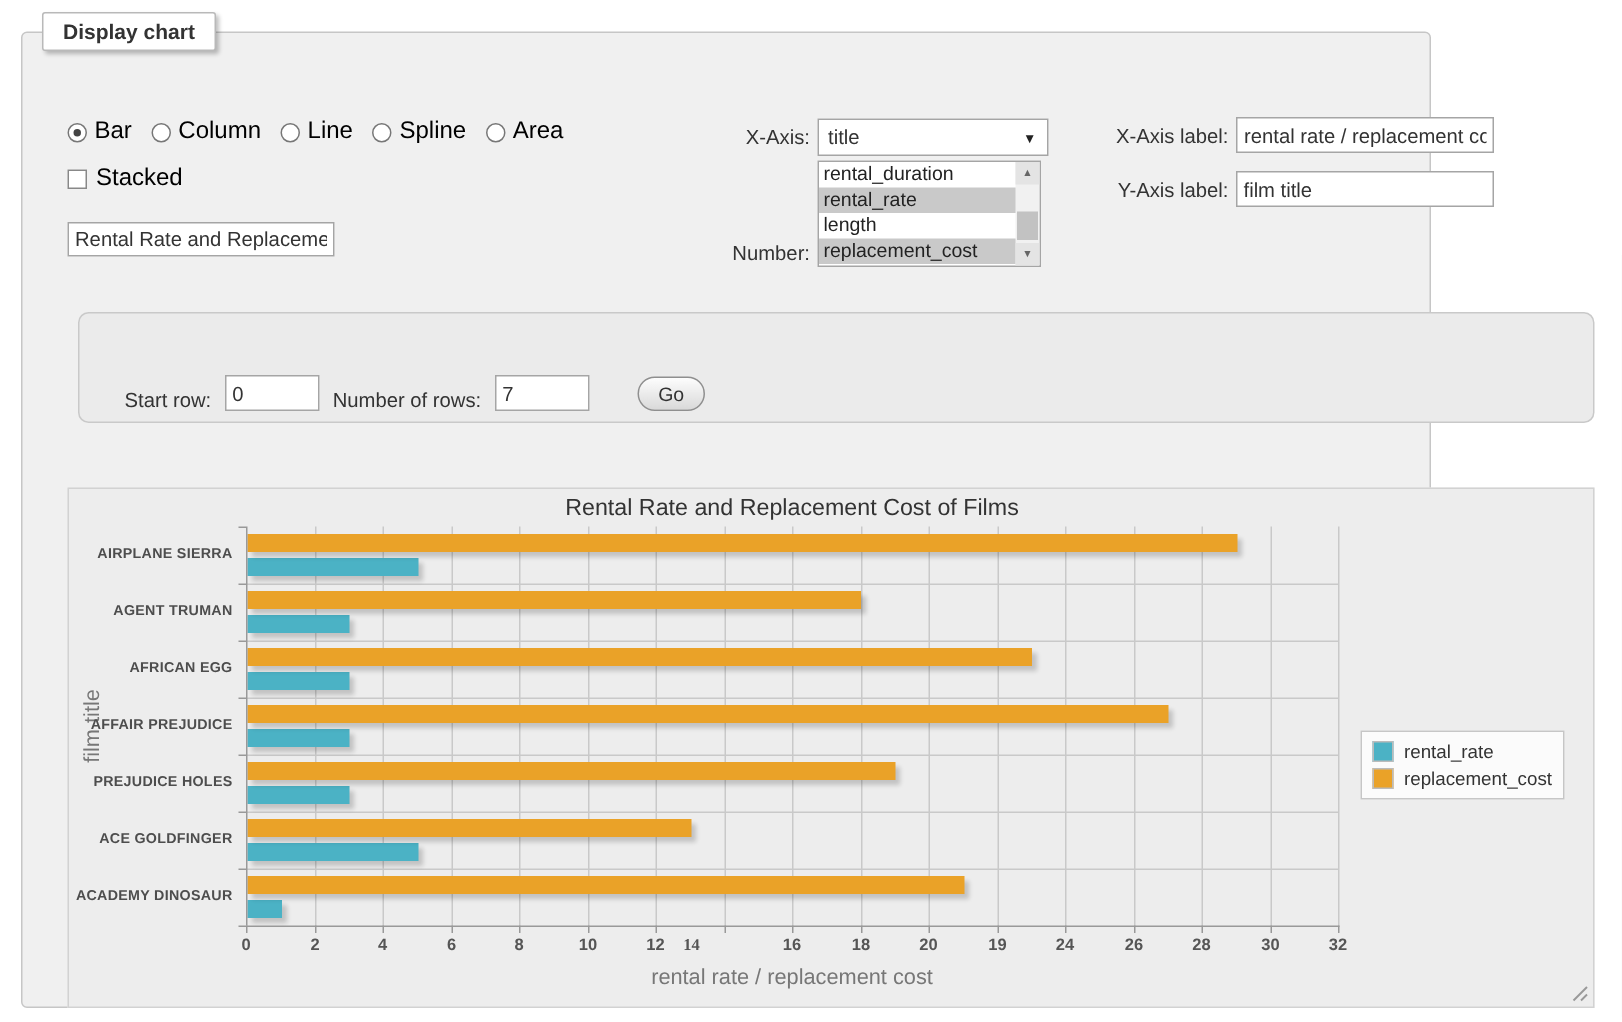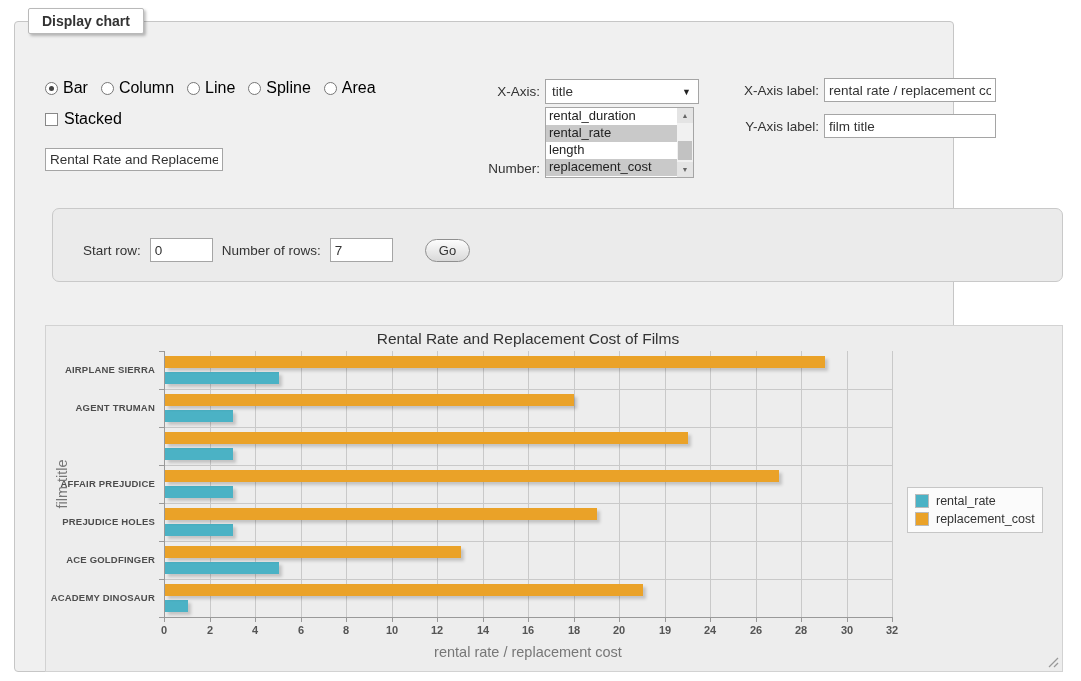--- a/index.html
+++ b/index.html
@@ -45,21 +45,21 @@
     font-size:7px; text-align:center; line-height:15px; }
   .sb-up { top:0; } .sb-down { bottom:0; }
   .sb-thumb { position:absolute; left:1px; top:33px; width:14px; height:19px; background:#c2c2c2; }
 
   .xaxis-label-input { left:809px; top:56px; width:172px; height:24px; }
   .yaxis-label-input { left:809px; top:92px; width:172px; height:24px; }
 
   
   .params { position:absolute; left:37px; top:186px; width:1011px; height:74px;
     background:#ebebeb; border:1px solid #c9c9c9; border-radius:7px; }
-  .params-row { position:absolute; left:30px; top:29px; display:flex; align-items:center; }
+  .params-row { position:absolute; left:30px; top:41px; display:flex; align-items:flex-end; }
   .params-row input { position:static; width:63px; height:24px; }
   .go-btn { margin-left:32px; font-family:"Liberation Sans",sans-serif; font-size:13px; color:#333;
     border:1px solid #8f8f8f; border-radius:12px; padding:3px 13px;
     background:linear-gradient(#fdfdfd,#d9d9d9); cursor:default; }
 
   
   .chart { position:absolute; left:30px; top:303px; width:1018px; height:347px;
     background:#ededed; border:1px solid #d2d2d2; font-family:"Liberation Sans",sans-serif; }
   .chart-title { position:absolute; left:118px; top:4px; width:728px; text-align:center;
     font-size:15.5px; color:#333; }
@@ -225,21 +225,21 @@
         <div class="xtick-label" style="left: 209px;">4</div>
         <div class="xtickmark" style="left: 255px;"></div>
         <div class="xtick-label" style="left: 255px;">6</div>
         <div class="xtickmark" style="left: 300px;"></div>
         <div class="xtick-label" style="left: 300px;">8</div>
         <div class="xtickmark" style="left: 346px;"></div>
         <div class="xtick-label" style="left: 346px;">10</div>
         <div class="xtickmark" style="left: 391px;"></div>
         <div class="xtick-label" style="left: 391px;">12</div>
         <div class="xtickmark" style="left: 437px;"></div>
-        <div class="xtick-label" style="left: 437px;">14</div>
+        <div class="xtick-label" style="left: 415px; font-family: Liberation Serif, serif;">14</div>
         <div class="xtickmark" style="left: 482px;"></div>
         <div class="xtick-label" style="left: 482px;">16</div>
         <div class="xtickmark" style="left: 528px;"></div>
         <div class="xtick-label" style="left: 528px;">18</div>
         <div class="xtickmark" style="left: 573px;"></div>
         <div class="xtick-label" style="left: 573px;">20</div>
         <div class="xtickmark" style="left: 619px;"></div>
         <div class="xtick-label" style="left: 619px;">19</div>
         <div class="xtickmark" style="left: 664px;"></div>
         <div class="xtick-label" style="left: 664px;">24</div>
@@ -254,19 +254,20 @@
         <div class="ytickmark" style="top: 25px;"></div>
         <div class="ytickmark" style="top: 63px;"></div>
         <div class="ytickmark" style="top: 101px;"></div>
         <div class="ytickmark" style="top: 139px;"></div>
         <div class="ytickmark" style="top: 177px;"></div>
         <div class="ytickmark" style="top: 215px;"></div>
         <div class="ytickmark" style="top: 253px;"></div>
         <div class="ytickmark" style="top: 291px;"></div>
         <div class="cat-label" style="top: 25px; width: 109px; height: 38px; line-height: 38px;">AIRPLANE SIERRA</div>
         <div class="cat-label" style="top: 63px; width: 109px; height: 38px; line-height: 38px;">AGENT TRUMAN</div>
+        <div class="cat-label" style="top: 101px; width: 109px; height: 38px; line-height: 38px;">AFRICAN EGG</div>
         <div class="cat-label" style="top: 139px; width: 109px; height: 38px; line-height: 38px;">AFFAIR PREJUDICE</div>
         <div class="cat-label" style="top: 177px; width: 109px; height: 38px; line-height: 38px;">PREJUDICE HOLES</div>
         <div class="cat-label" style="top: 215px; width: 109px; height: 38px; line-height: 38px;">ACE GOLDFINGER</div>
         <div class="cat-label" style="top: 253px; width: 109px; height: 38px; line-height: 38px;">ACADEMY DINOSAUR</div>
       </div>
   </div>
 </div>
 
 </body></html>

